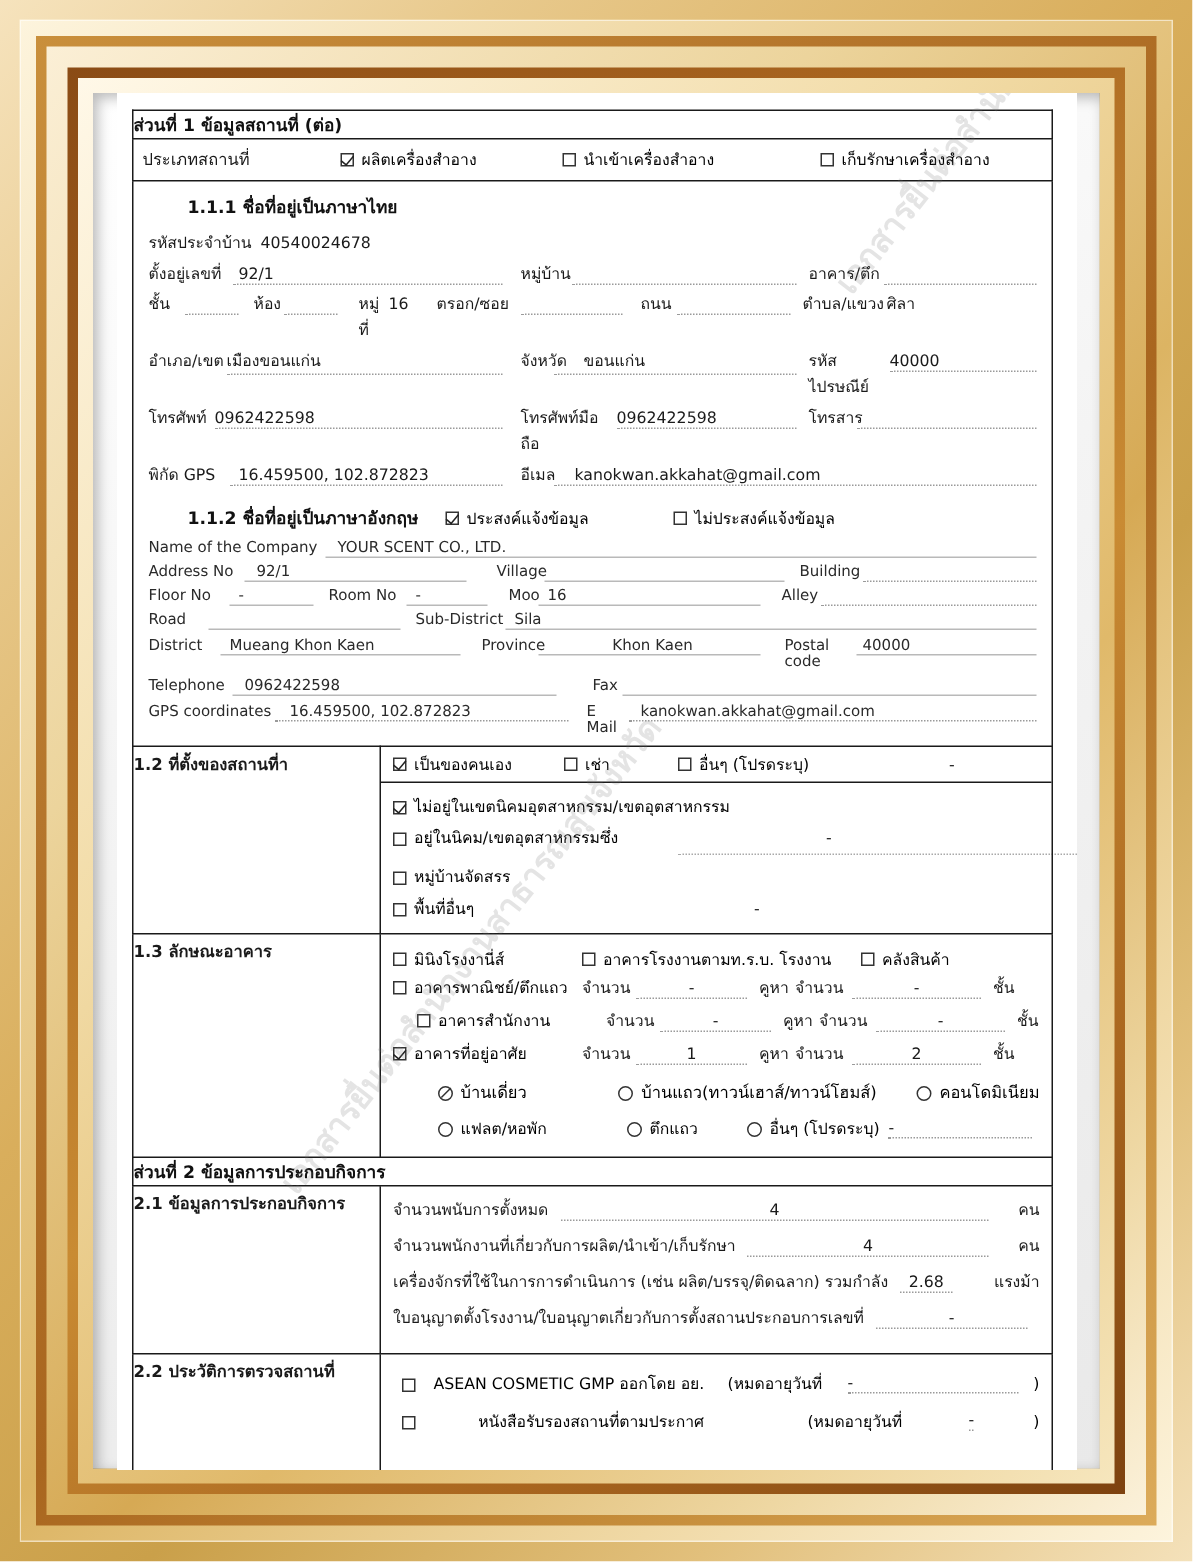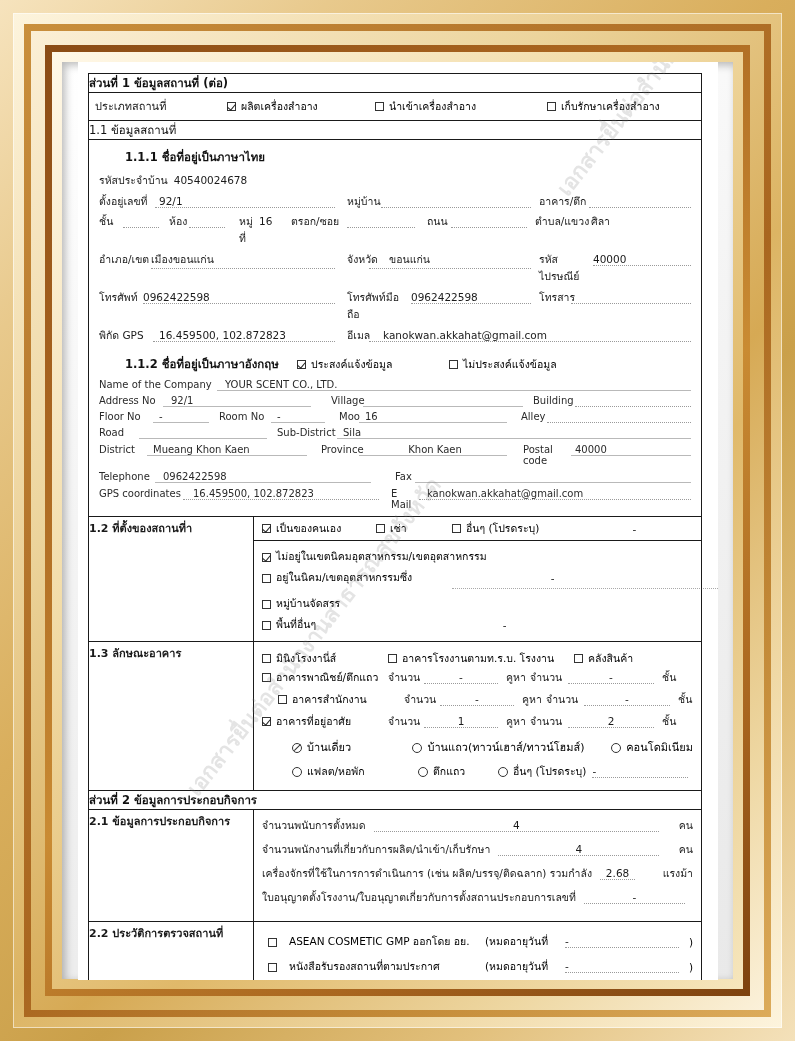--- a/index.html
+++ b/index.html
@@ -154,23 +154,20 @@
           <span class="opt" style="width:172px;">
             <span class="cb"></span><span>นำเข้าเครื่องสำอาง</span>
           </span>
           <span class="opt">
             <span class="cb"></span><span>เก็บรักษาเครื่องสำอาง</span>
           </span>
         </div>
       </td>
     </tr>
 
-    <tr>
-      <td colspan="2" class="bar th" style="font-weight:normal;font-size:11.5px;">1.1 ข้อมูลสถานที่</td>
-    </tr>
 
     <tr>
       <td colspan="2" style="padding:6px 10px 6px 10px;">
         <div class="th" style="margin:2px 0 6px 26px;font-size:11.5px;">1.1.1 ชื่อที่อยู่เป็นภาษาไทย</div>
 
         <div style="display:flex;align-items:baseline;margin-bottom:4px;">
           <span class="lbl">รหัสประจำบ้าน</span>
           <span class="val" style="margin-left:6px;">40540024678</span>
         </div>
 
@@ -442,21 +439,21 @@
         <div class="lbl" style="font-weight:bold;font-size:11px;margin-top:2px;">2.2 ประวัติการตรวจสถานที่</div>
       </td>
       <td style="padding:7px 8px 8px 14px;">
         <div style="display:flex;align-items:center;height:25px;font-size:10.5px;">
           <span class="cb" style="margin-right:12px;"></span>
           <span style="width:196px;">ASEAN COSMETIC GMP ออกโดย อย.</span>
           <span style="width:80px;">(หมดอายุวันที่</span>
           <span class="val dots" style="flex:1;">-</span>
           <span style="width:14px;text-align:right;">)</span>
         </div>
-        <div style="display:flex;align-items:center;height:25px;font-size:10.5px;">
+        <div style="display:flex;align-items:center;height:25px;font-size:10.5px;gap:30px;">
           <span class="cb" style="margin-right:12px;"></span>
           <span style="width:196px;">หนังสือรับรองสถานที่ตามประกาศ</span>
           <span style="width:80px;">(หมดอายุวันที่</span>
           <span class="val dots" style="flex:1;">-</span>
           <span style="width:14px;text-align:right;">)</span>
         </div>
         <div style="display:flex;align-items:center;height:25px;font-size:10.5px;">
           
           
         </div>

